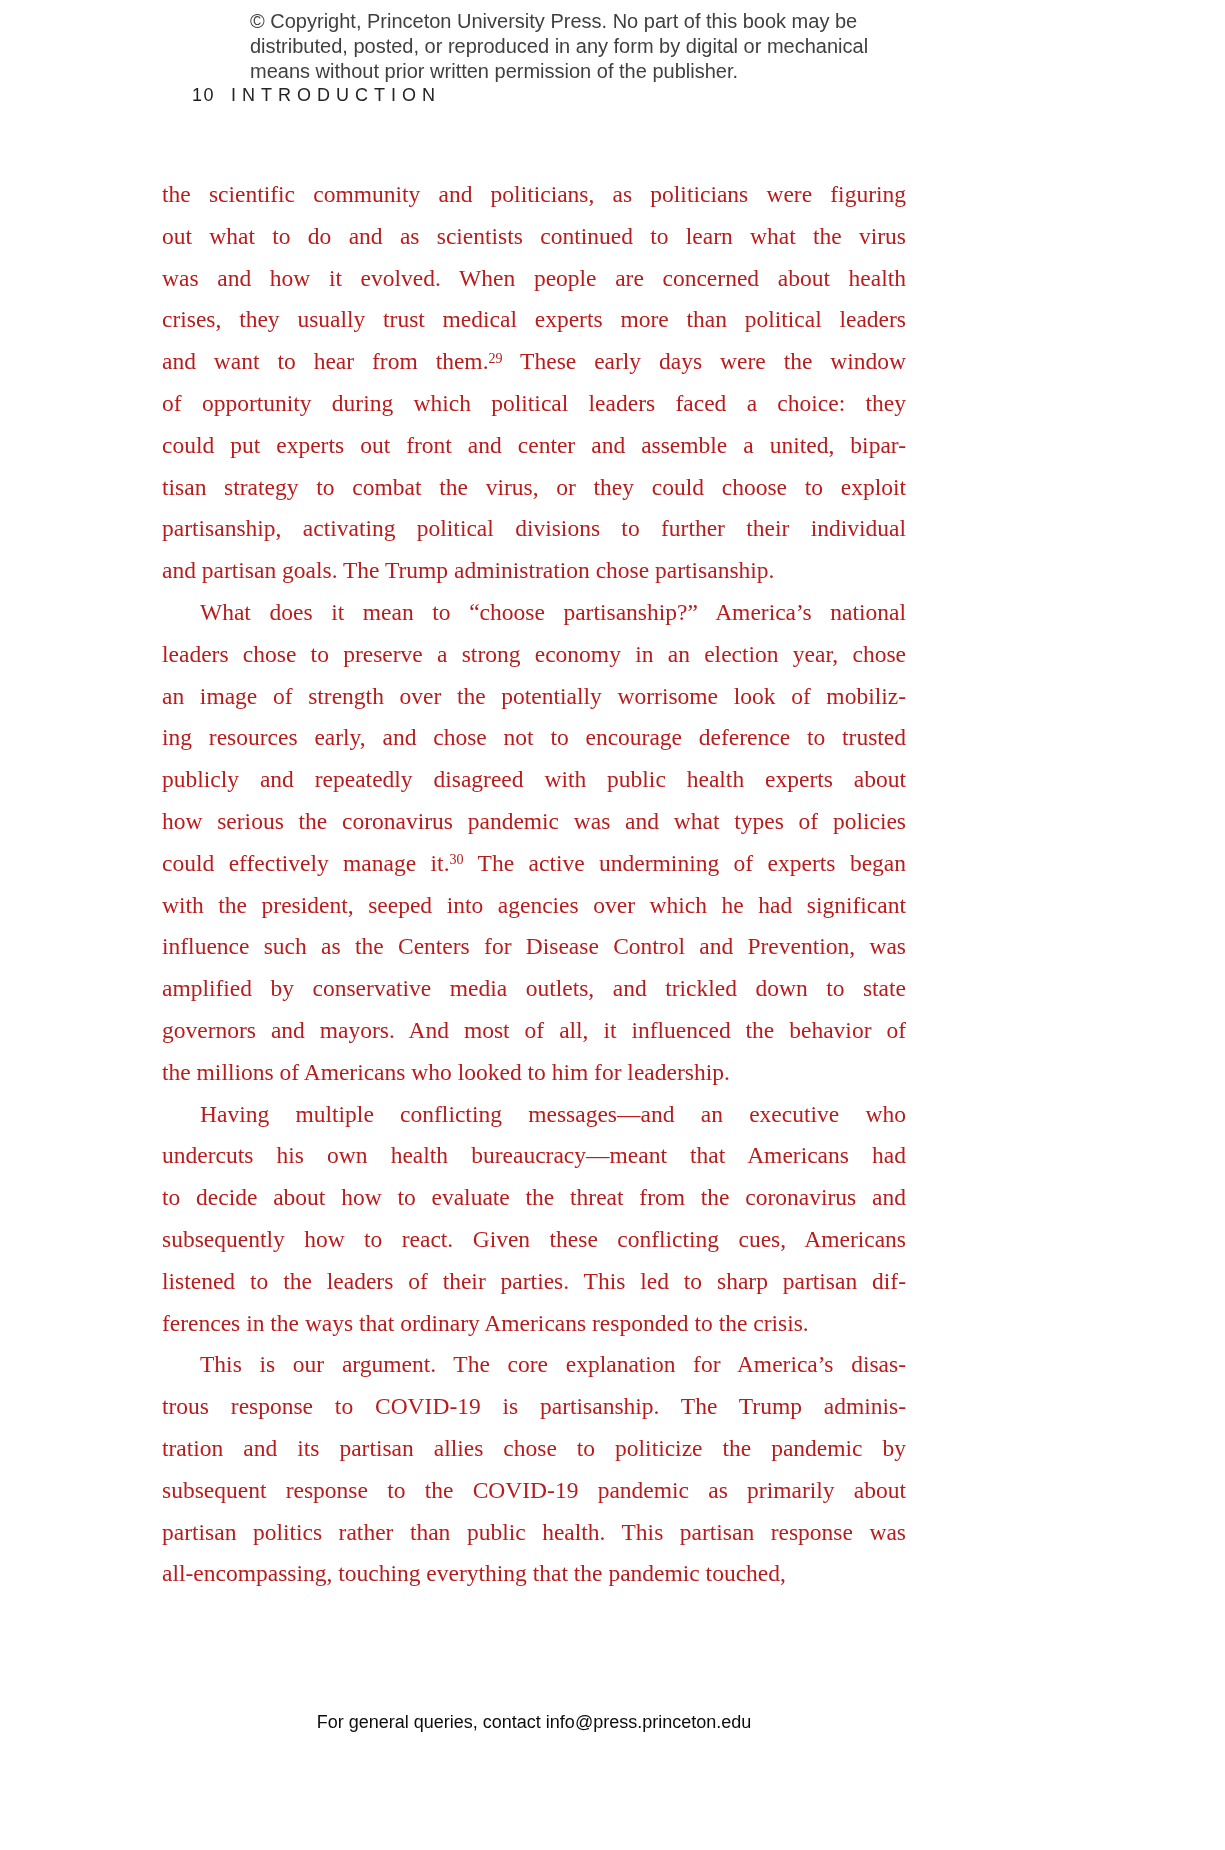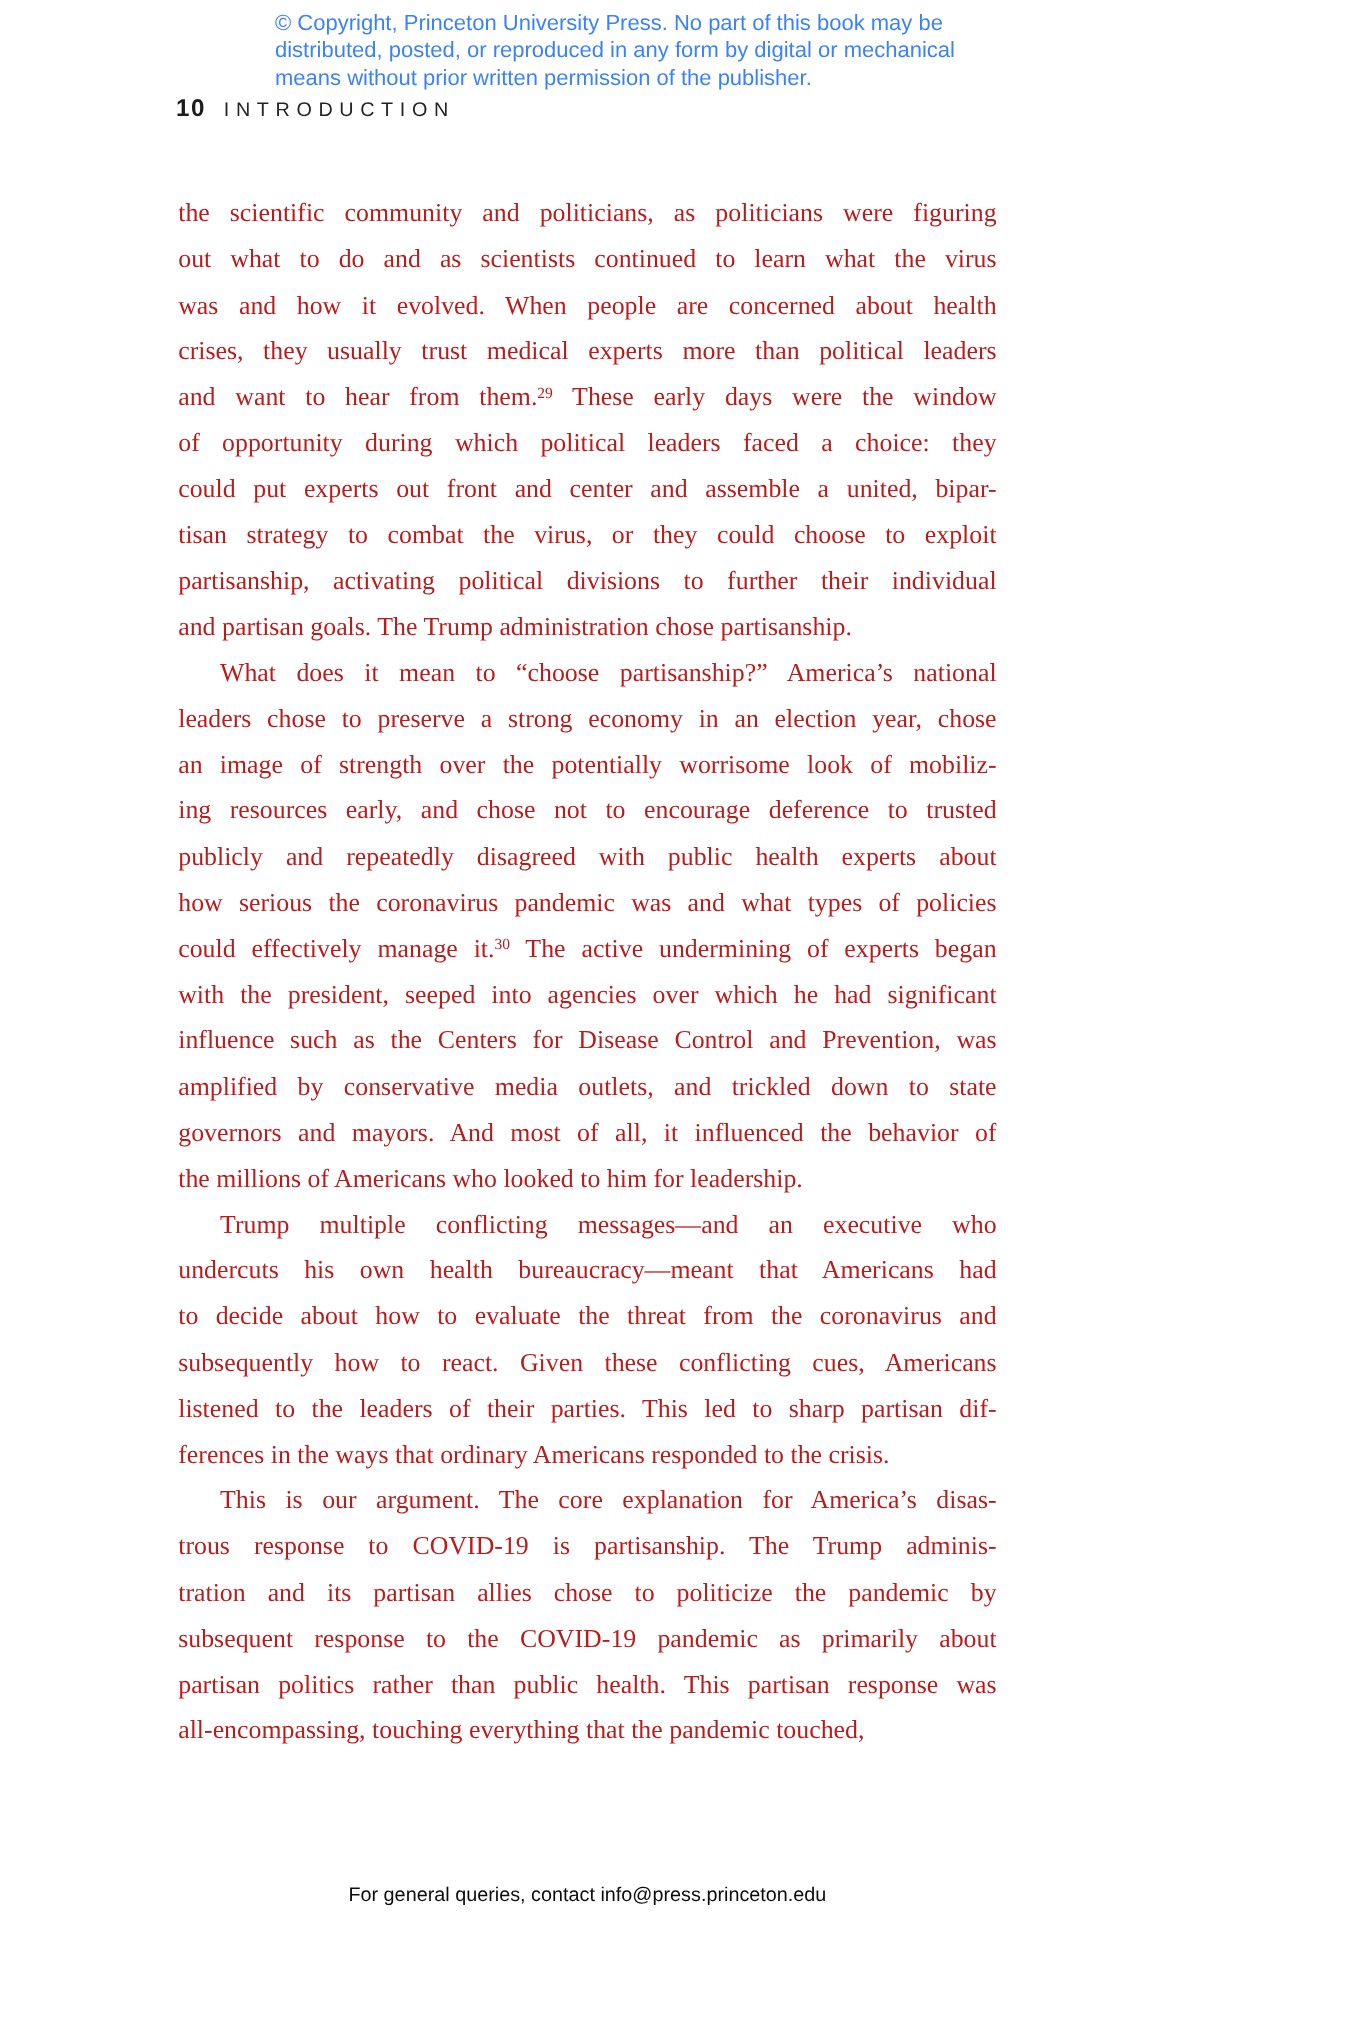--- a/index.html
+++ b/index.html
@@ -11,34 +11,35 @@
     overflow: hidden;
     font-family: "Liberation Serif", "DejaVu Serif", serif;
   }
   .copyright {
     position: absolute;
     left: 250px;
     top: 9px;
     font-family: "Liberation Sans", "DejaVu Sans", sans-serif;
     font-size: 20px;
     line-height: 25px;
-    color: #3b82f6;
+    color: #404040;
   }
   .running-head {
     position: absolute;
     left: 160px;
     top: 85px;
     font-family: "Liberation Sans", "DejaVu Sans", sans-serif;
     color: #1c1c1c;
     white-space: nowrap;
   }
   .page-num {
-    font-weight: bold;
-    font-size: 22px;
+    font-weight: normal;
+    font-size: 18px;
     letter-spacing: 1.5px;
+    margin-left: 32px;
   }
   .section-title {
     font-size: 18px;
     letter-spacing: 6px;
     margin-left: 16px;
     color: #242424;
   }
   .body-text {
     position: absolute;
     left: 162px;
@@ -105,21 +106,21 @@
       <div class="line">an image of strength over the potentially worrisome look of mobiliz-</div>
       <div class="line">ing resources early, and chose not to encourage deference to trusted</div>
       <div class="line">publicly and repeatedly disagreed with public health experts about</div>
       <div class="line">how serious the coronavirus pandemic was and what types of policies</div>
       <div class="line">could effectively manage it.<sup>30</sup> The active undermining of experts began</div>
       <div class="line">with the president, seeped into agencies over which he had significant</div>
       <div class="line">influence such as the Centers for Disease Control and Prevention, was</div>
       <div class="line">amplified by conservative media outlets, and trickled down to state</div>
       <div class="line">governors and mayors. And most of all, it influenced the behavior of</div>
       <div class="line para-end">the millions of Americans who looked to him for leadership.</div>
-      <div class="line indent">Trump multiple conflicting messages—and an executive who</div>
+      <div class="line indent">Having multiple conflicting messages—and an executive who</div>
       <div class="line">undercuts his own health bureaucracy—meant that Americans had</div>
       <div class="line">to decide about how to evaluate the threat from the coronavirus and</div>
       <div class="line">subsequently how to react. Given these conflicting cues, Americans</div>
       <div class="line">listened to the leaders of their parties. This led to sharp partisan dif-</div>
       <div class="line para-end">ferences in the ways that ordinary Americans responded to the crisis.</div>
       <div class="line indent">This is our argument. The core explanation for America’s disas-</div>
       <div class="line">trous response to COVID-19 is partisanship. The Trump adminis-</div>
       <div class="line">tration and its partisan allies chose to politicize the pandemic by</div>
       <div class="line">subsequent response to the COVID-19 pandemic as primarily about</div>
       <div class="line">partisan politics rather than public health. This partisan response was</div>

